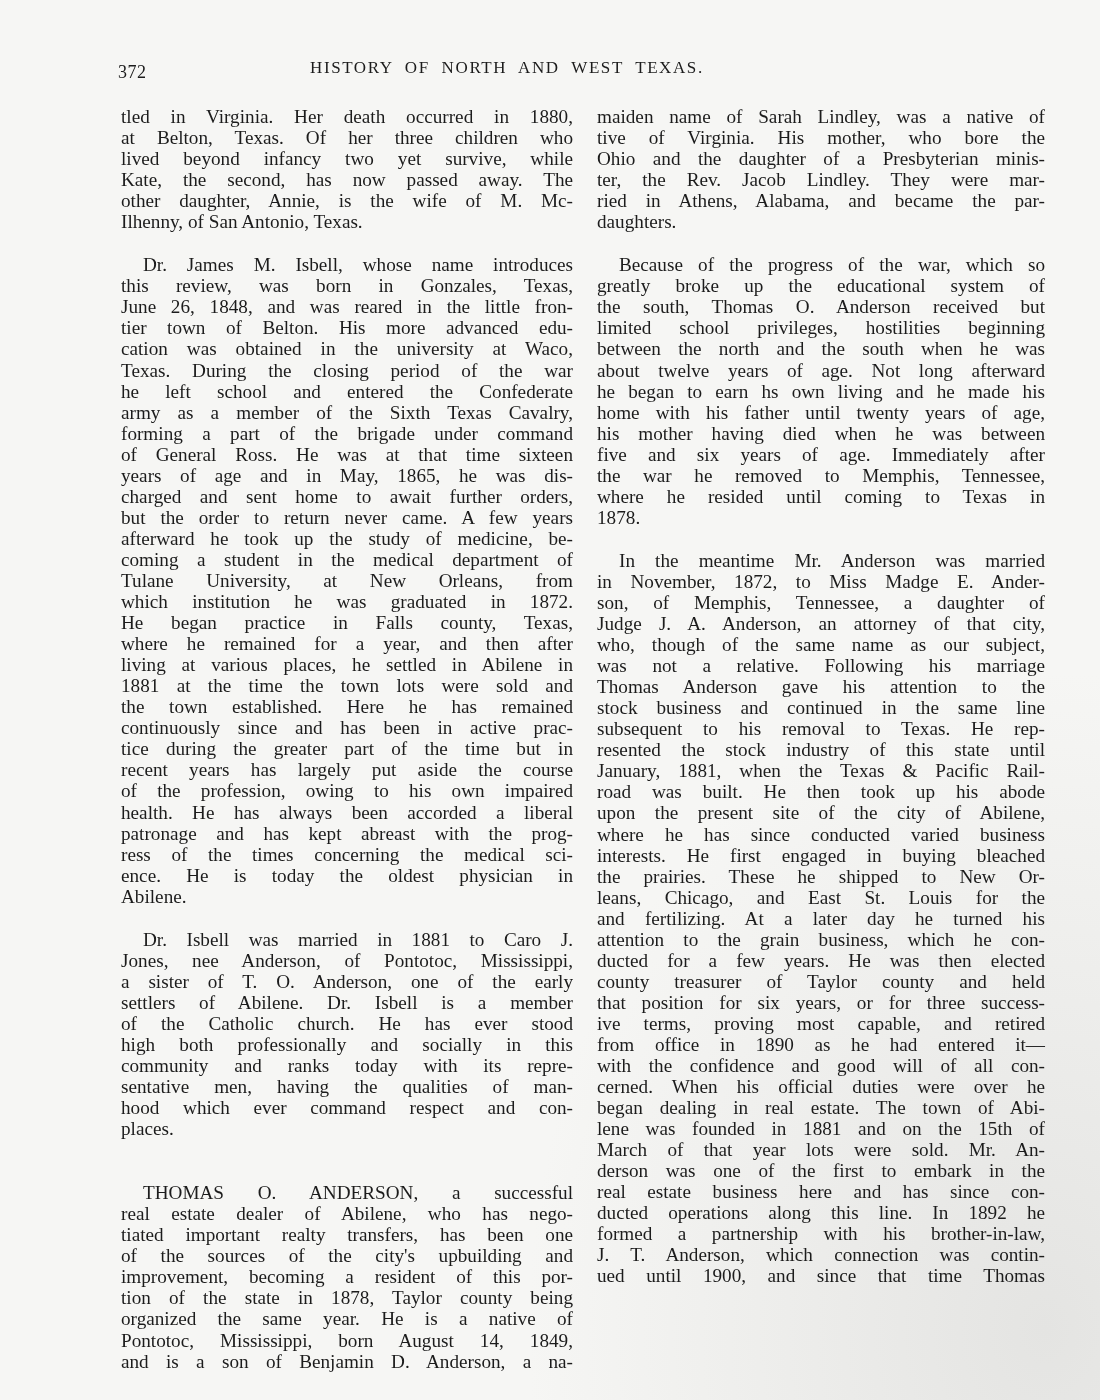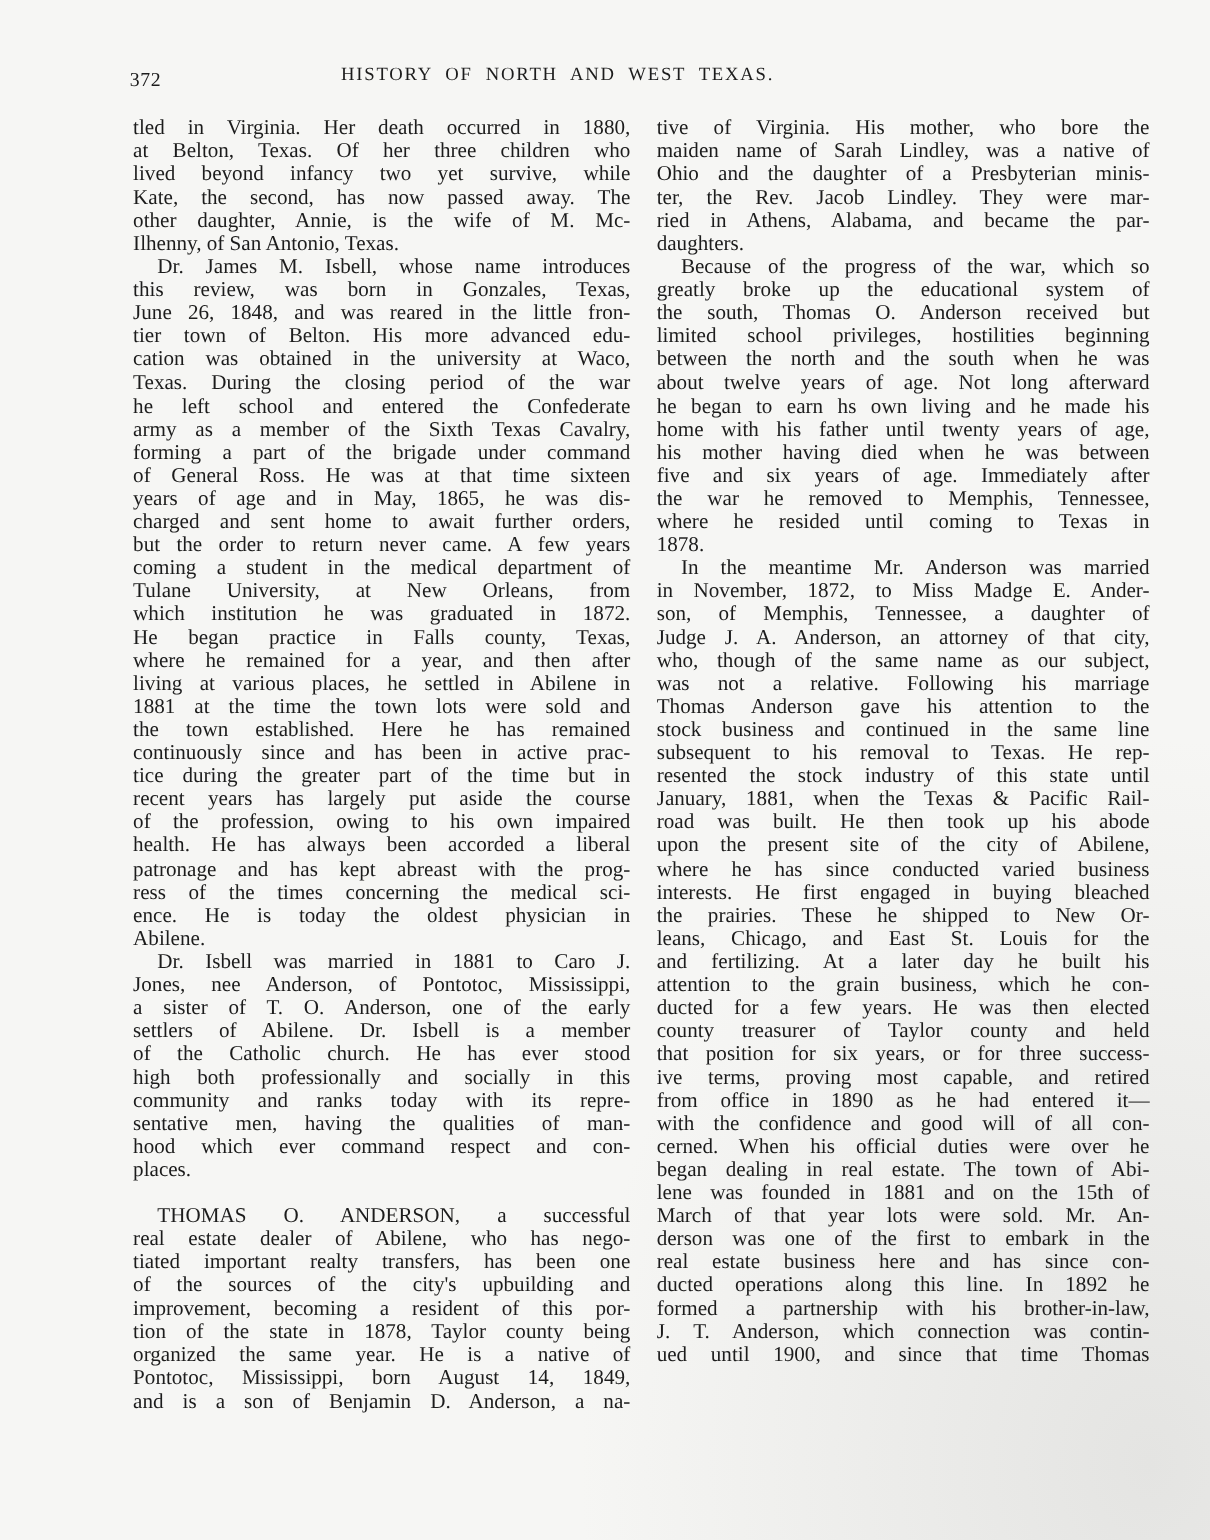--- a/index.html
+++ b/index.html
@@ -57,20 +57,21 @@
       white-space: nowrap;
       text-align: justify;
       text-align-last: justify;
       height: 21.05px;
     }
     .line.last {
       text-align-last: left;
     }
     .line.indent {
       padding-left: 22px;
+      margin-top: 22px;
     }
     .para-gap {
       height: 21px;
     }
   </style>
 </head>
 <body>
 
 <div class="page">
   <div class="running-head">
@@ -91,20 +92,21 @@
       <span class="line">tier town of Belton.  His more advanced edu-</span>
       <span class="line">cation was obtained in the university at Waco,</span>
       <span class="line">Texas.  During the closing period of the war</span>
       <span class="line">he left school and entered the Confederate</span>
       <span class="line">army as a member of the Sixth Texas Cavalry,</span>
       <span class="line">forming a part of the brigade under command</span>
       <span class="line">of General Ross.  He was at that time sixteen</span>
       <span class="line">years of age and in May, 1865, he was dis-</span>
       <span class="line">charged and sent home to await further orders,</span>
       <span class="line">but the order to return never came.  A few years</span>
+      <span class="line">afterward he took up the study of medicine, be-</span>
       <span class="line">coming a student in the medical department of</span>
       <span class="line">Tulane University, at New Orleans, from</span>
       <span class="line">which institution he was graduated in 1872.</span>
       <span class="line">He began practice in Falls county, Texas,</span>
       <span class="line">where he remained for a year, and then after</span>
       <span class="line">living at various places, he settled in Abilene in</span>
       <span class="line">1881 at the time the town lots were sold and</span>
       <span class="line">the town established.  Here he has remained</span>
       <span class="line">continuously since and has been in active prac-</span>
       <span class="line">tice during the greater part of the time but in</span>
@@ -130,22 +132,22 @@
       <span class="line">real estate dealer of Abilene, who has nego-</span>
       <span class="line">tiated important realty transfers, has been one</span>
       <span class="line">of the sources of the city's upbuilding and</span>
       <span class="line">improvement, becoming a resident of this por-</span>
       <span class="line">tion of the state in 1878, Taylor county being</span>
       <span class="line">organized the same year.  He is a native of</span>
       <span class="line">Pontotoc, Mississippi, born August 14, 1849,</span>
       <span class="line">and is a son of Benjamin D. Anderson, a na-</span>
     </div>
   <div class="column col-right" id="col-right">
+      <span class="line">maiden name of Sarah Lindley, was a native of</span>
       <span class="line">tive of Virginia.  His mother, who bore the</span>
-      <span class="line">maiden name of Sarah Lindley, was a native of</span>
       <span class="line">Ohio and the daughter of a Presbyterian minis-</span>
       <span class="line">ter, the Rev. Jacob Lindley.  They were mar-</span>
       <span class="line">ried in Athens, Alabama, and became the par-</span>
       <span class="line last">daughters.</span>
       <span class="line indent">Because of the progress of the war, which so</span>
       <span class="line">greatly broke up the educational system of</span>
       <span class="line">the south, Thomas O. Anderson received but</span>
       <span class="line">limited school privileges, hostilities beginning</span>
       <span class="line">between the north and the south when he was</span>
       <span class="line">about twelve years of age.  Not long afterward</span>
@@ -166,21 +168,21 @@
       <span class="line">stock business and continued in the same line</span>
       <span class="line">subsequent to his removal to Texas.  He rep-</span>
       <span class="line">resented the stock industry of this state until</span>
       <span class="line">January, 1881, when the Texas &amp; Pacific Rail-</span>
       <span class="line">road was built.  He then took up his abode</span>
       <span class="line">upon the present site of the city of Abilene,</span>
       <span class="line">where he has since conducted varied business</span>
       <span class="line">interests.  He first engaged in buying bleached</span>
       <span class="line">the prairies.  These he shipped to New Or-</span>
       <span class="line">leans, Chicago, and East St. Louis for the</span>
-      <span class="line">and fertilizing.  At a later day he built his</span>
+      <span class="line">and fertilizing.  At a later day he turned his</span>
       <span class="line">attention to the grain business, which he con-</span>
       <span class="line">ducted for a few years.  He was then elected</span>
       <span class="line">county treasurer of Taylor county and held</span>
       <span class="line">that position for six years, or for three success-</span>
       <span class="line">ive terms, proving most capable, and retired</span>
       <span class="line">from office in 1890 as he had entered it—</span>
       <span class="line">with the confidence and good will of all con-</span>
       <span class="line">cerned.  When his official duties were over he</span>
       <span class="line">began dealing in real estate.  The town of Abi-</span>
       <span class="line">lene was founded in 1881 and on the 15th of</span>

